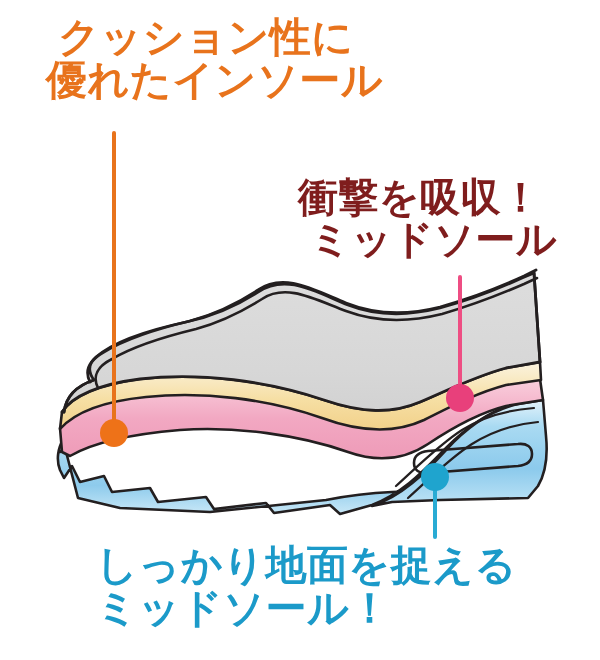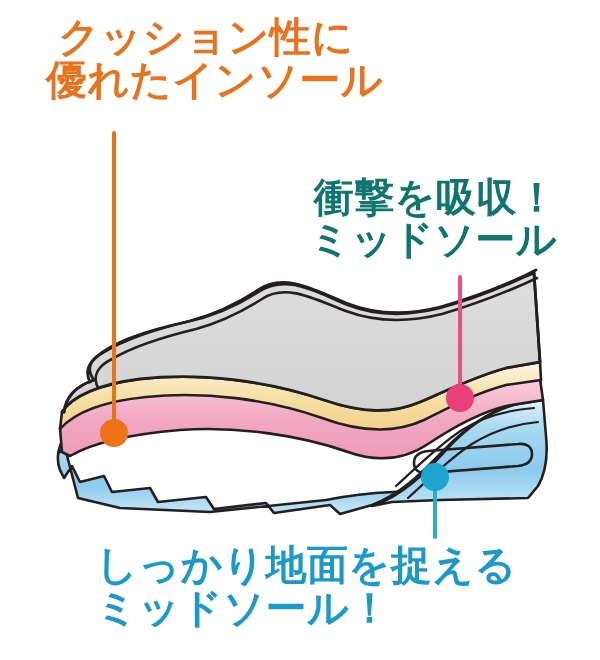--- a/index.html
+++ b/index.html
@@ -42,23 +42,23 @@
     font-size: 41px;
     text-align: left;
   }
   #label-insole .ln2 {
     display: block;
     margin-left: -12px;
   }
   #label-midsole {
     left: 282px;
     top: 176px;
-    color: #0f766e;
+    color: #7f1d1d;
     font-size: 40px;
-    text-align: right;
+    text-align: center;
   }
   #label-midsole .ln2 {
     display: block;
     margin-left: 28px;
   }
   #label-outsole {
     left: 96px;
     top: 544px;
     color: #1B9AC9;
     font-size: 41px;

